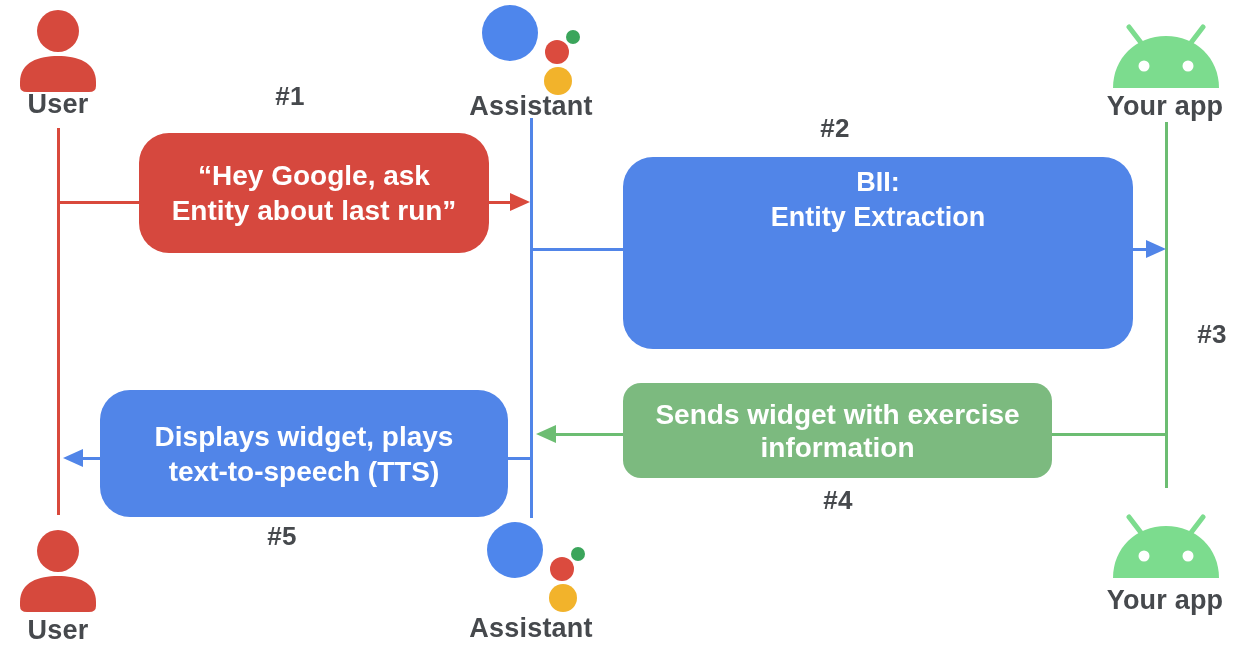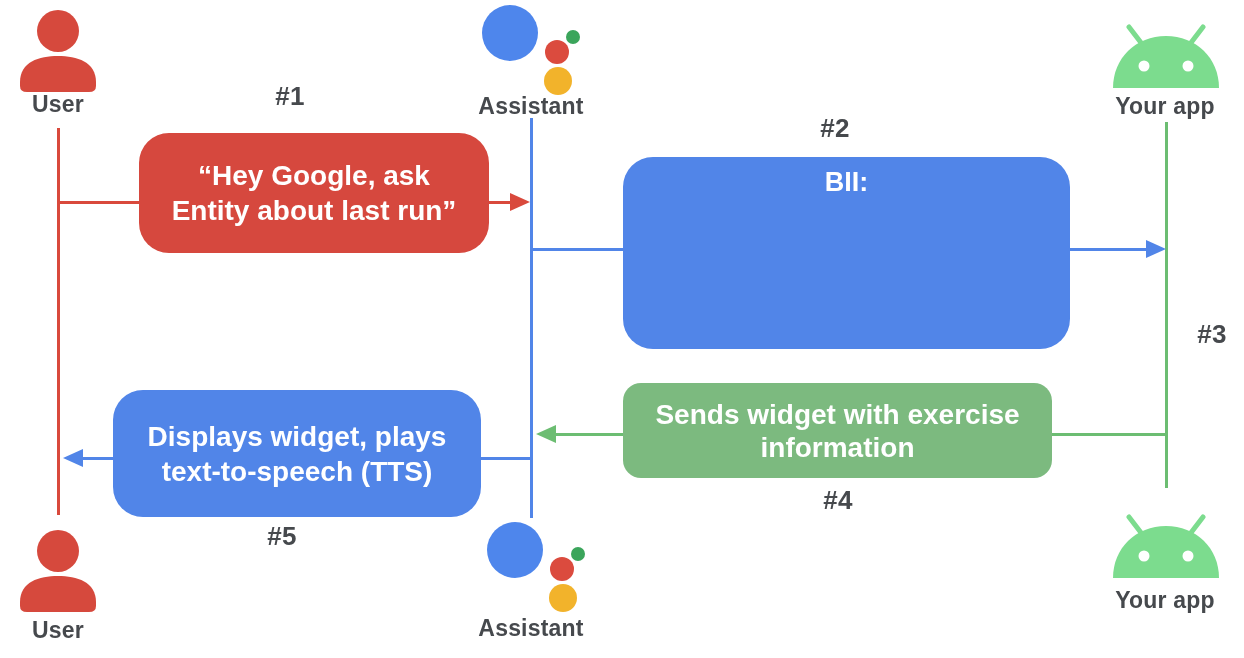--- a/index.html
+++ b/index.html
@@ -1,21 +1,21 @@
 <!DOCTYPE html>
 <html><head>
 <meta charset="utf-8">
 <style>
   html,body { margin:0; padding:0; background:#fff; }
   .canvas {
     position:relative; width:1244px; height:658px; background:#ffffff;
     font-family:"Liberation Sans", sans-serif; font-weight:700; overflow:hidden;
   }
   .label {
-    position:absolute; color:#46494d; font-size:23px; text-align:center;
+    position:absolute; color:#46494d; font-size:27px; text-align:center;
     line-height:28px; letter-spacing:0.2px;
   }
   .step-label { font-size:26px; }
   .vline { position:absolute; width:3px; }
   .vline.red   { background:#d9493c; }
   .vline.blue  { background:#5185e8; }
   .vline.green { background:#6cbd72; }
   .hline { position:absolute; height:3px; }
   .hline.red   { background:#d9493c; }
   .hline.blue  { background:#5185e8; }
@@ -57,30 +57,31 @@
   <div class="arr left green" style="left:536px; top:425px;"></div>
 
   <div class="hline blue" style="left:82px; top:457px; width:450px;"></div>
   <div class="arr left blue" style="left:63px; top:449px;"></div>
 
   <div class="box red" style="left:128px; top:133px; width:350px; height:120px;margin-left:11px;">
     <span class="tline">“Hey Google, ask</span>
     <span class="tline">Entity about last run”</span>
   </div>
 
-  <div class="box blue b2" style="left:623px; top:157px; width:447px; height:192px;">
+  <div class="box blue b2" style="left:623px; top:157px; width:510px; height:192px;">
     <span class="tline">BII:</span>
+    <span class="tline">Entity Extraction</span>
   </div>
 
   <div class="box green" style="left:623px; top:383px; width:429px; height:95px;">
     <span class="tline">Sends widget with exercise</span>
     <span class="tline">information</span>
   </div>
 
-  <div class="box blue" style="left:113px; top:390px; width:368px; height:127px;">
+  <div class="box blue" style="left:100px; top:390px; width:408px; height:127px;">
     <span class="tline">Displays widget, plays</span>
     <span class="tline">text-to-speech (TTS)</span>
   </div>
 
   <div class="label step-label" style="left:250px; top:82px;  width:80px;">#1</div>
   <div class="label step-label" style="left:795px; top:114px; width:80px;">#2</div>
   <div class="label step-label" style="left:1184px;top:320px; width:56px;">#3</div>
   <div class="label step-label" style="left:798px; top:486px; width:80px;">#4</div>
   <div class="label step-label" style="left:242px; top:522px; width:80px;">#5</div>
 

